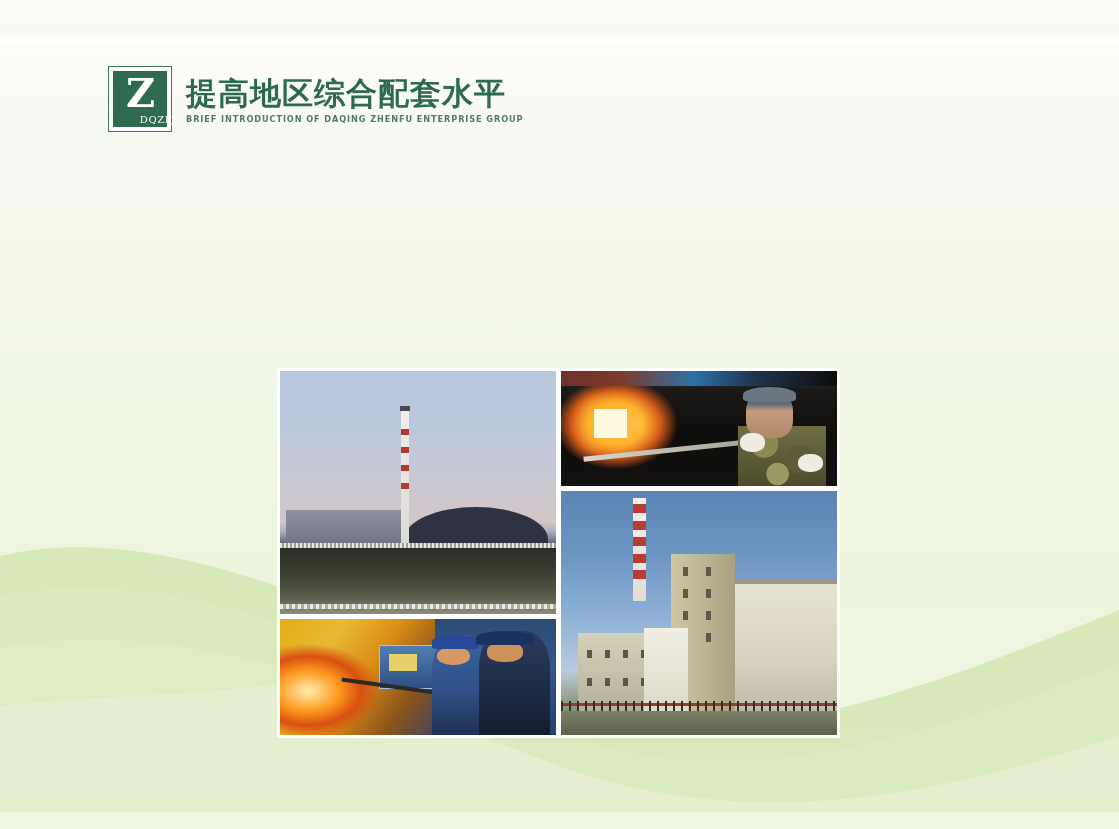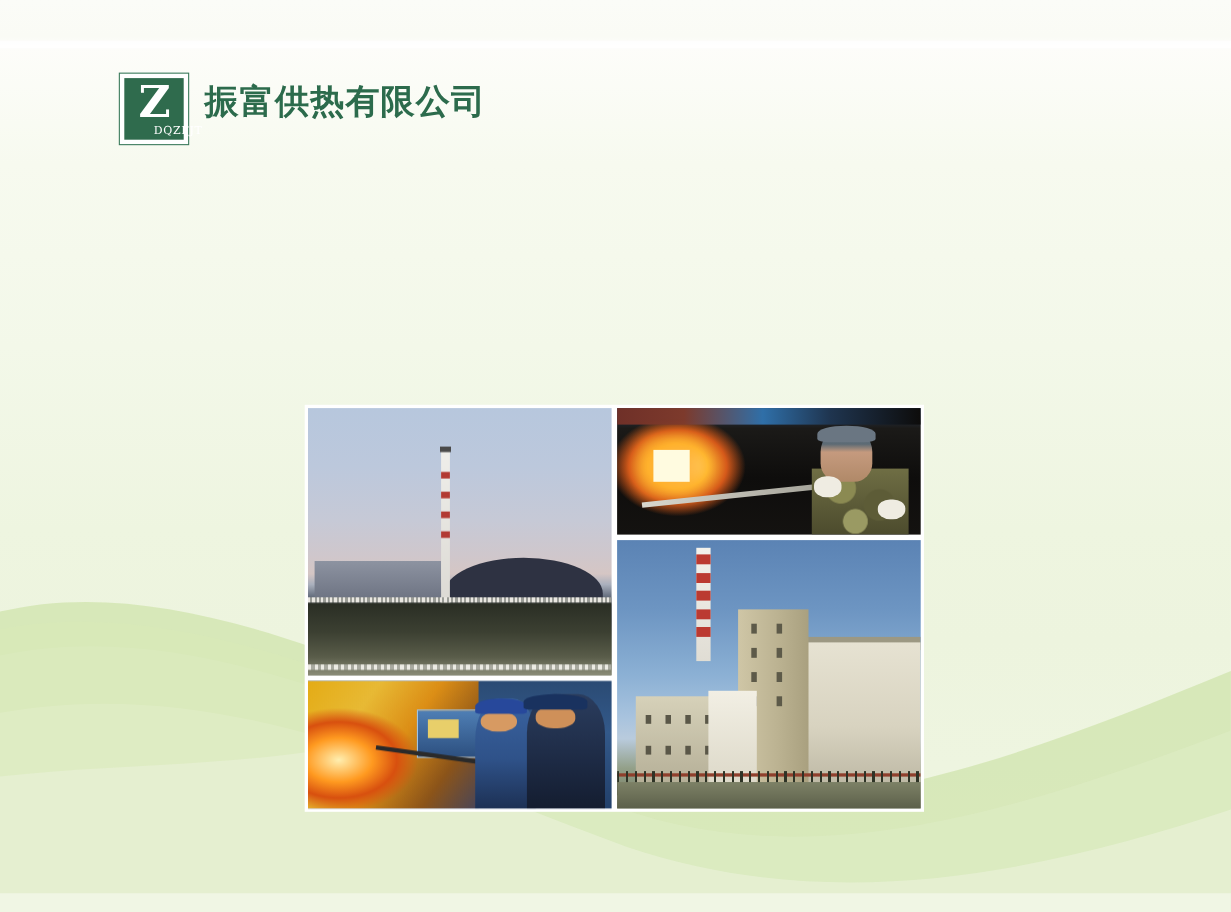--- a/index.html
+++ b/index.html
@@ -379,21 +379,22 @@
   <div class="header">
 
     <div class="logo-mark">
       <div class="logo-mark-inner">
         <div class="logo-z">Z</div>
         <div class="logo-abbr">DQZFJT</div>
       </div>
     </div>
 
     <div class="title-block">
-      <div class="title-cn">振富供热有限公司</div>
+      <div class="title-cn">提高地区综合配套水平</div>
+      <div class="title-en">BRIEF INTRODUCTION OF DAQING ZHENFU ENTERPRISE GROUP</div>
     </div>
 
   </div>
 
 
   <div class="collage">
 
     <div class="col-left">
 
       <div class="photo ph-plant-wide">

